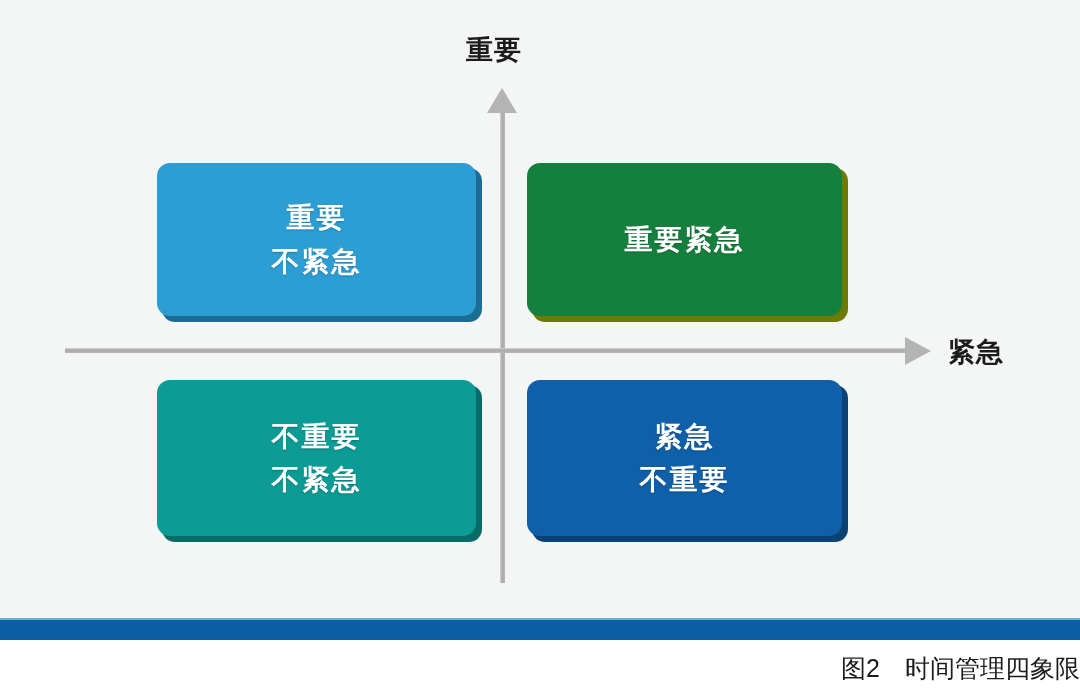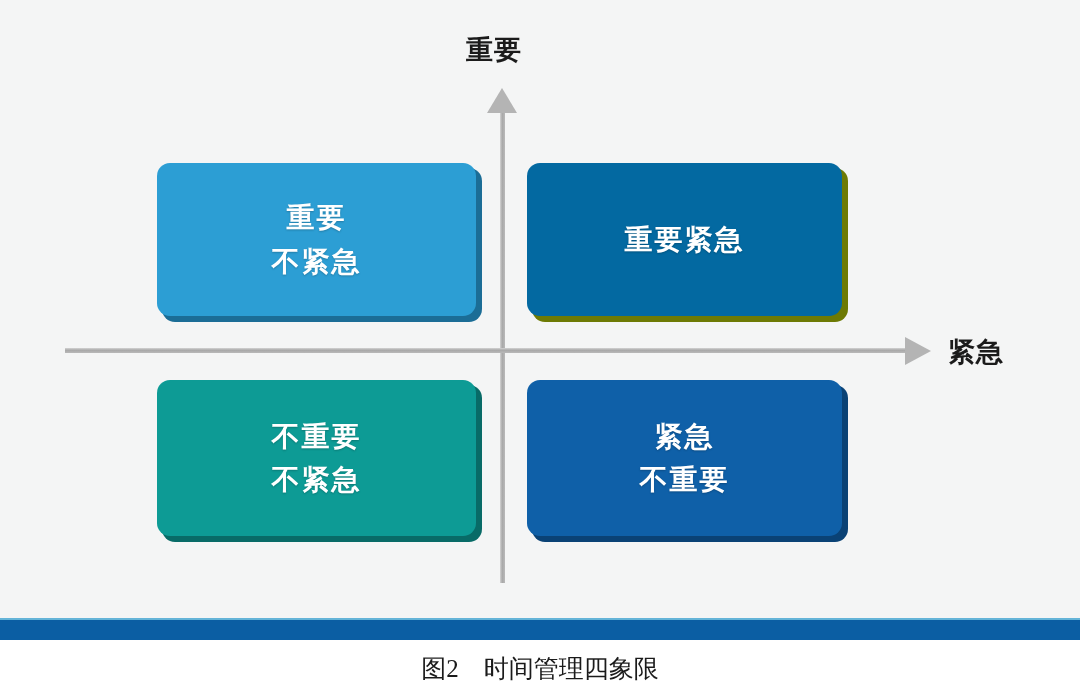--- a/index.html
+++ b/index.html
@@ -142,24 +142,24 @@
     background: #0b5ea3;
     border-top: 2px solid #64b4d8;
   }
 
   
   .caption {
     position: absolute;
     left: 0;
     top: 652px;
     width: 1080px;
-    text-align: center;
+    text-align: right;
     font-size: 25px;
     color: #1b1b1b;
-    font-family: Liberation Serif, serif;
+    font-family: Liberation Sans, sans-serif;
     white-space: pre;
   }
 </style>
 </head>
 <body>
 
 <div id="figure-root">
 
   <div class="canvas" style="background: rgb(244, 245, 245);"></div>
 
@@ -175,21 +175,21 @@
   <div class="quad" id="quad-tl">
     <div class="quad-shadow" style="background: rgb(27, 109, 150);"></div>
     <div class="quad-inner" style="background: rgb(44, 158, 212);">
       <div class="quad-line">重要</div>
       <div class="quad-line">不紧急</div>
     </div>
   </div>
 
   <div class="quad" id="quad-tr">
     <div class="quad-shadow" style="background: rgb(109, 122, 4);"></div>
-    <div class="quad-inner" style="background: #0369a1;">
+    <div class="quad-inner" style="background: #15803d;">
       <div class="quad-line">重要紧急</div>
     </div>
   </div>
 
   <div class="quad" id="quad-bl">
     <div class="quad-shadow" style="background: rgb(8, 107, 103);"></div>
     <div class="quad-inner" style="background: rgb(13, 155, 149);">
       <div class="quad-line">不重要</div>
       <div class="quad-line">不紧急</div>
     </div>

